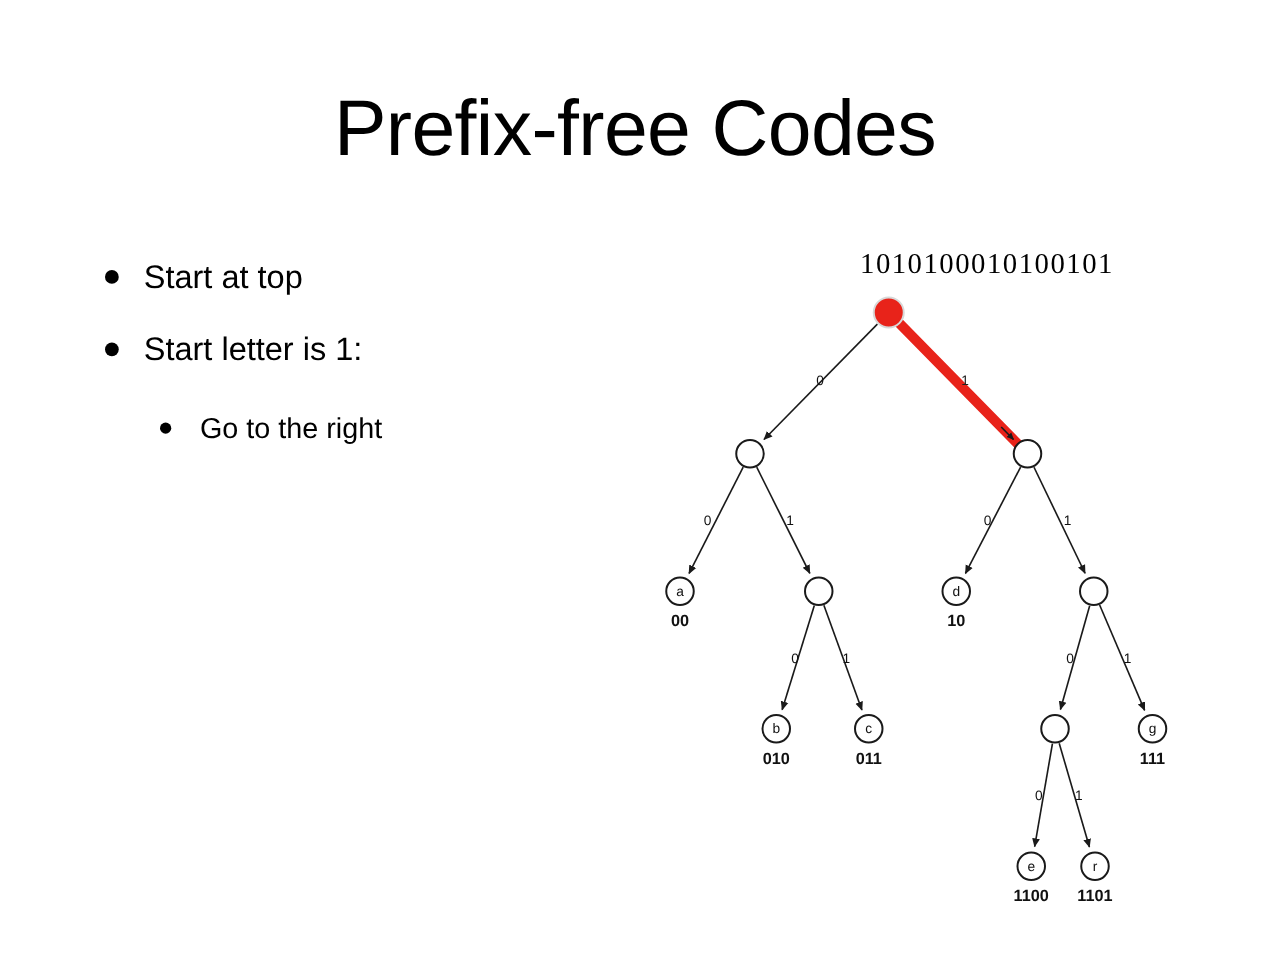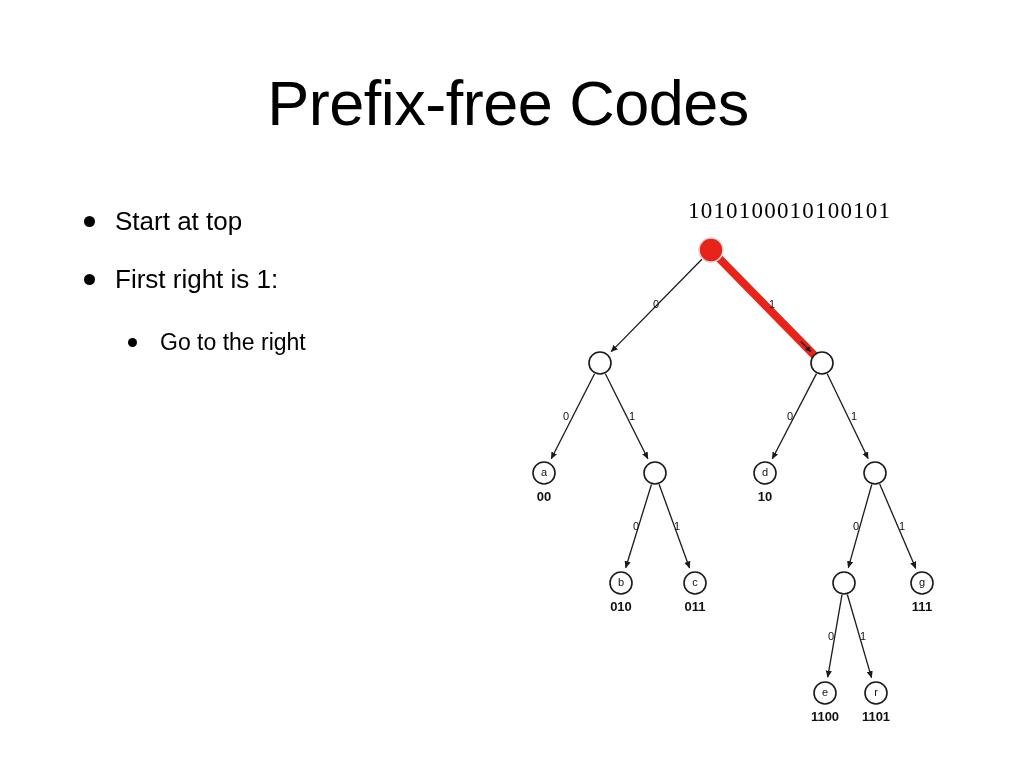--- a/index.html
+++ b/index.html
@@ -157,21 +157,21 @@
 
 <div id="bullet-list">
 
   <div class="bullet-row level-1">
     <span class="bullet-dot"></span>
     <span class="bullet-text">Start at top</span>
   </div>
 
   <div class="bullet-row level-1">
     <span class="bullet-dot"></span>
-    <span class="bullet-text">First right is 1:</span>
+    <span class="bullet-text">Start letter is 1:</span>
   </div>
 
   <div class="bullet-row level-2">
     <span class="bullet-dot"></span>
     <span class="bullet-text">Go to the right</span>
   </div>
 
 </div>
 
 <div id="code-string">1010100010100101</div>

